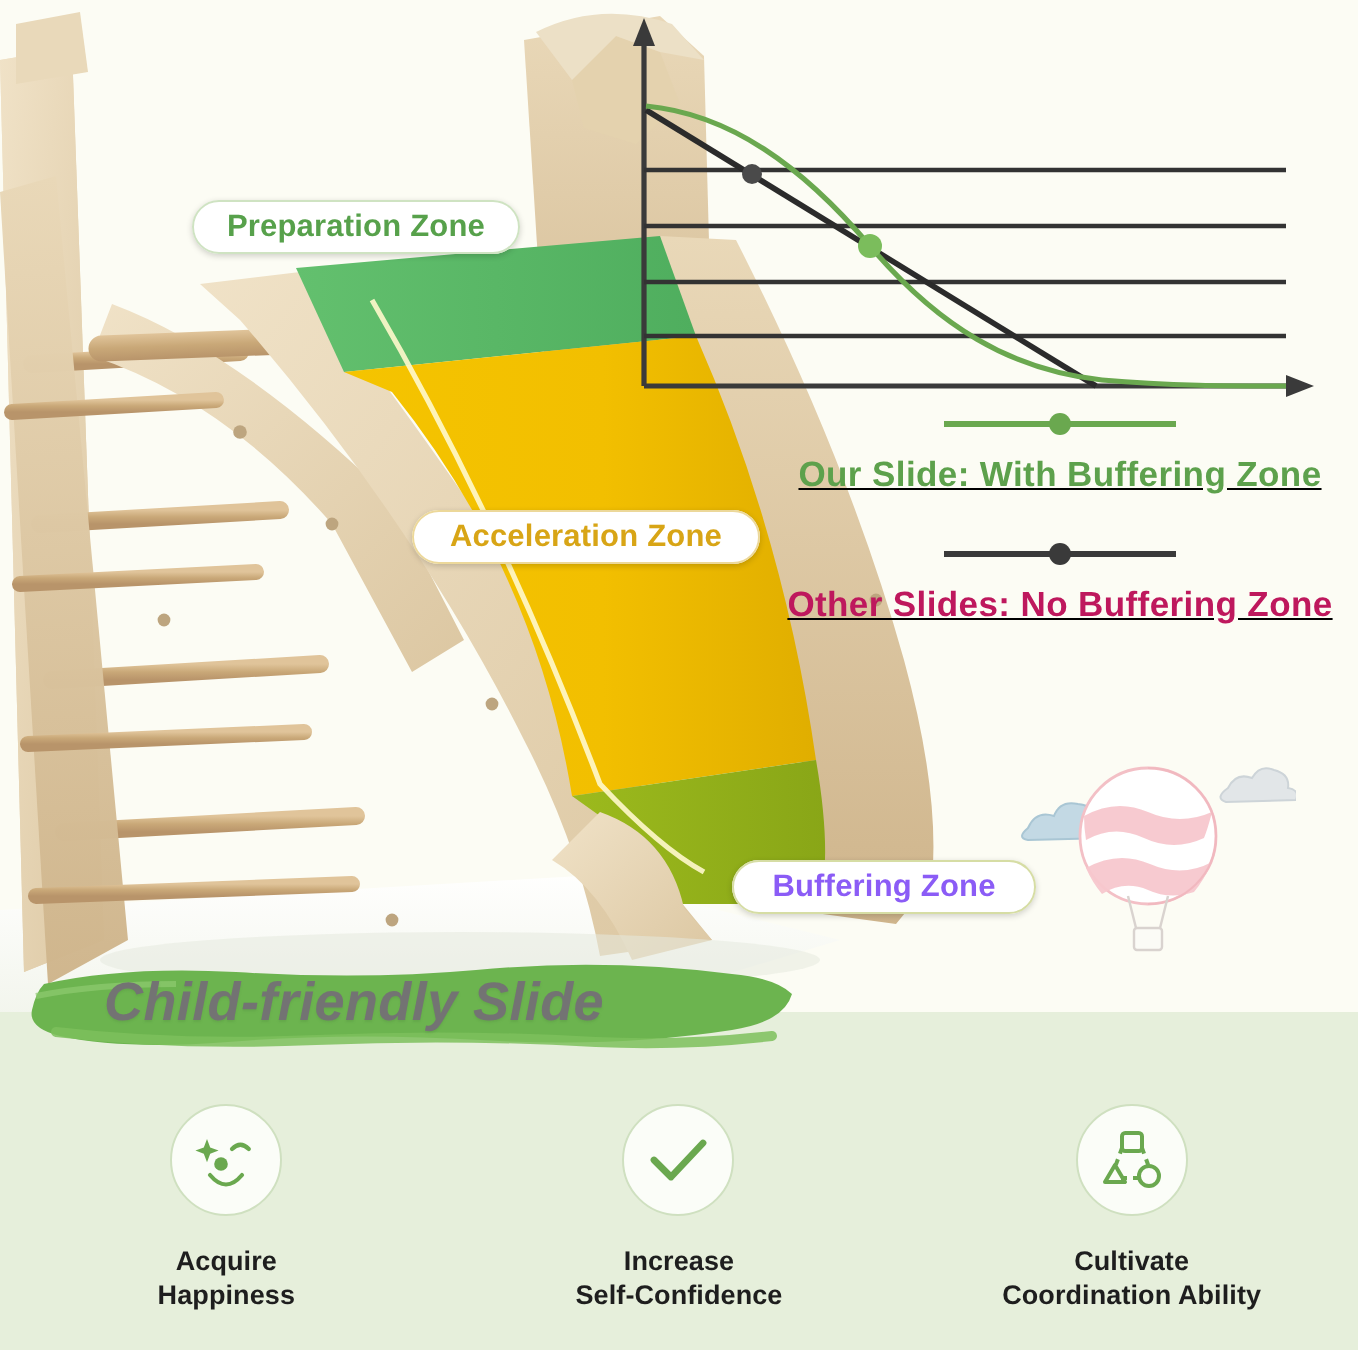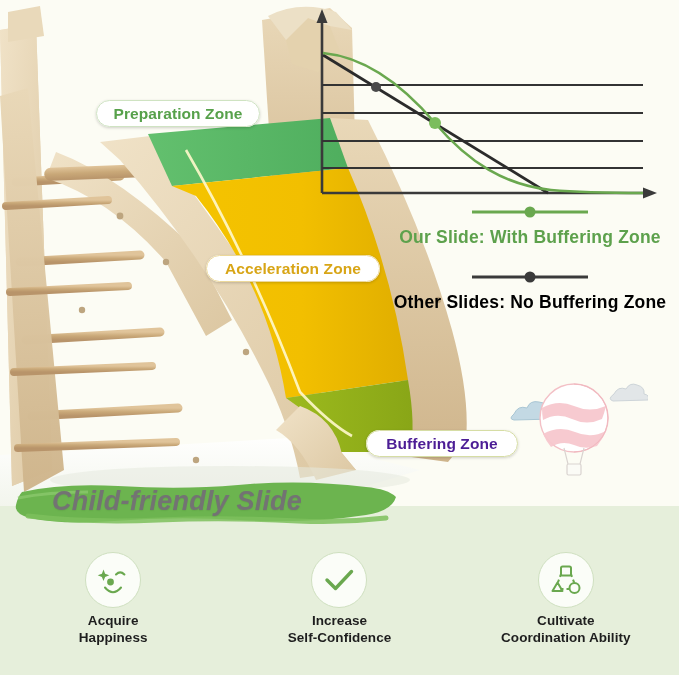--- a/index.html
+++ b/index.html
@@ -30,35 +30,35 @@
   .zone-pill .pill-inner{
     border-radius:40px;
     width:100%;height:100%;
     display:flex;align-items:center;justify-content:center;
     box-sizing:border-box;
   }
   #zone-prep{left:96px;top:100px;width:164px;height:27px;font-size:15.5px;color:#57a14b;}
   #zone-prep .pill-inner{border:1.3px solid #cfe3c2;}
   #zone-accel{left:206px;top:255px;width:174px;height:27px;font-size:15.5px;color:#d8a516;text-align:center;}
   #zone-accel .pill-inner{border:1.3px solid #ecd89a;}
-  #zone-buff{left:366px;top:430px;width:152px;height:27px;font-size:15.5px;color:#4c1d95;}
+  #zone-buff{left:366px;top:430px;width:152px;height:27px;font-size:15.5px;color:#8b5cf6;}
   #zone-buff .pill-inner{border:1.3px solid #d6dda4;}
 
   
   .chart-wrap{position:absolute;left:305px;top:5px;width:368px;height:200px;}
 
   
-  .legend{position:absolute;left:390px;top:205px;width:280px;}
+  .legend{position:absolute;left:390px;top:205px;width:280px;text-decoration:underline;}
   .legend-row{margin-bottom:16px;}
   .legend-bar{display:block;margin:0 auto 8px auto;}
   .legend-label{
     text-align:center;font-weight:bold;font-size:17.5px;letter-spacing:.2px;
   }
   #legend-label-ours{color:#5da14c;}
-  #legend-label-other{color:#000000;}
+  #legend-label-other{color:#be185d;}
 
   
   .balloon-wrap{position:absolute;left:508px;top:372px;width:140px;height:108px;}
 
   
   .bottom-panel{position:absolute;left:0;top:506px;width:679px;height:169px;background:#e6efdb;}
 
   
   .headline-wrap{position:absolute;left:0px;top:474px;width:420px;height:56px;}
   .headline-text{
@@ -77,21 +77,21 @@
   .feature{
     flex:1 1 0;display:flex;flex-direction:column;align-items:center;
   }
   .feature-icon{
     width:56px;height:56px;border-radius:50%;
     background:#fbfdf8;border:1.4px solid #cfe0c0;
     display:flex;align-items:center;justify-content:center;
     box-sizing:border-box;
   }
   .feature-label{
-    margin-top:4px;text-align:center;
+    margin-top:14px;text-align:center;
     font-size:13.5px;font-weight:bold;color:#1e1e1e;line-height:1.28;
     letter-spacing:.05px;
     white-space:pre-line;
   }
 </style>
 </head>
 <body>
 
 <div id="stage">
 

